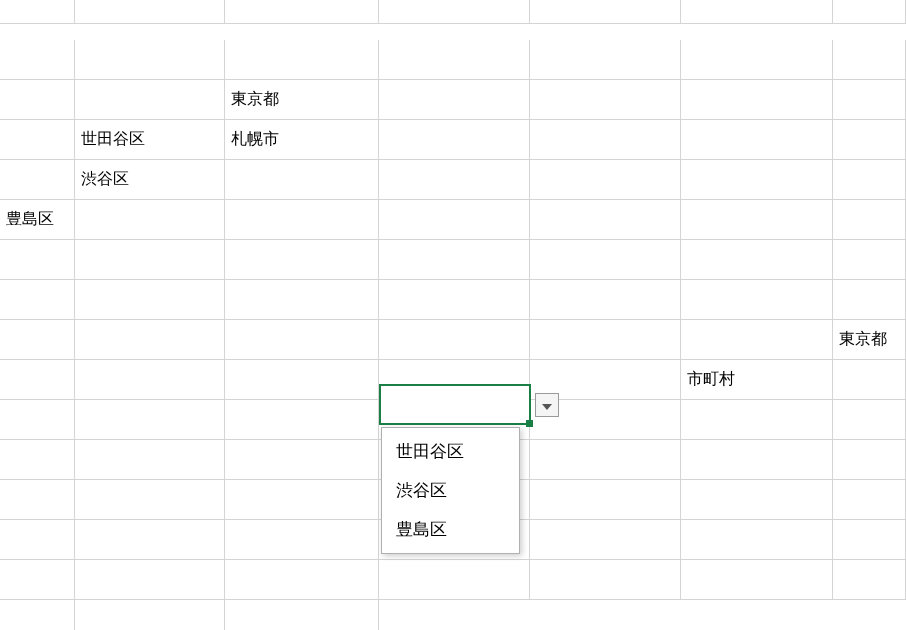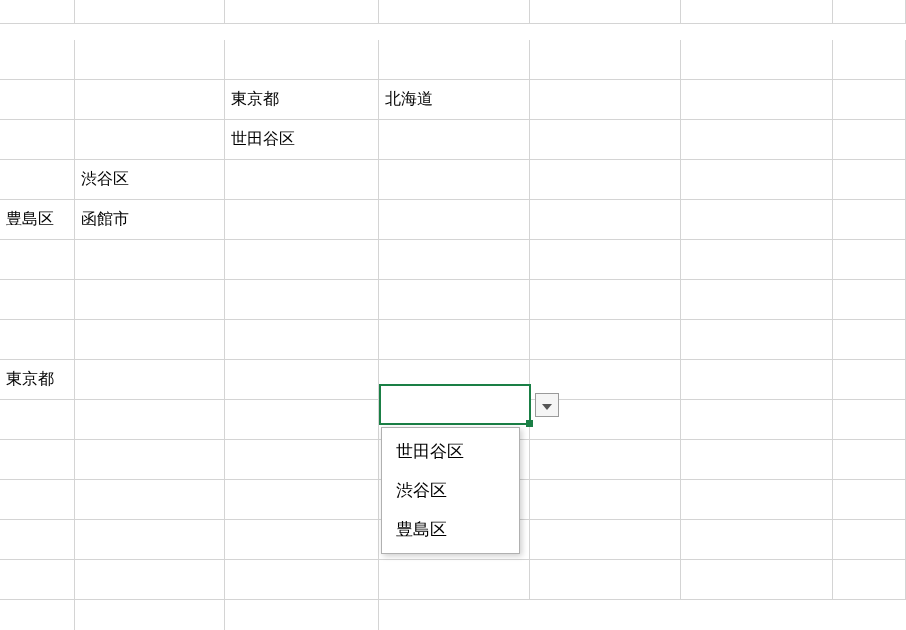--- a/index.html
+++ b/index.html
@@ -99,43 +99,42 @@
   <div class="cell"></div>
   <div class="cell"></div>
   <div class="cell"></div>
   <div class="cell"></div>
   <div class="cell"></div>
   <div class="cell"></div>
 
   <div class="cell"></div>
   <div class="cell"></div>
   <div class="cell">東京都</div>
-  <div class="cell">北海道</div>
   <div class="cell"></div>
   <div class="cell"></div>
   <div class="cell"></div>
 
   <div class="cell"></div>
   <div class="cell"></div>
   <div class="cell">世田谷区</div>
+  <div class="cell">札幌市</div>
   <div class="cell"></div>
   <div class="cell"></div>
   <div class="cell"></div>
 
   <div class="cell"></div>
   <div class="cell"></div>
   <div class="cell">渋谷区</div>
   <div class="cell"></div>
   <div class="cell"></div>
   <div class="cell"></div>
 
   <div class="cell"></div>
   <div class="cell"></div>
   <div class="cell">豊島区</div>
-  <div class="cell">函館市</div>
   <div class="cell"></div>
   <div class="cell"></div>
   <div class="cell"></div>
 
   <div class="cell"></div>
   <div class="cell"></div>
   <div class="cell"></div>
   <div class="cell"></div>
   <div class="cell"></div>
   <div class="cell"></div>
@@ -159,20 +158,21 @@
 
   <div class="cell"></div>
   <div class="cell"></div>
   <div class="cell">東京都</div>
   <div class="cell"></div>
   <div class="cell"></div>
   <div class="cell"></div>
 
   <div class="cell"></div>
   <div class="cell"></div>
+  <div class="cell">市町村</div>
   <div class="cell"></div>
   <div class="cell"></div>
   <div class="cell"></div>
   <div class="cell"></div>
 
   <div class="cell"></div>
   <div class="cell"></div>
   <div class="cell"></div>
   <div class="cell"></div>
   <div class="cell"></div>

